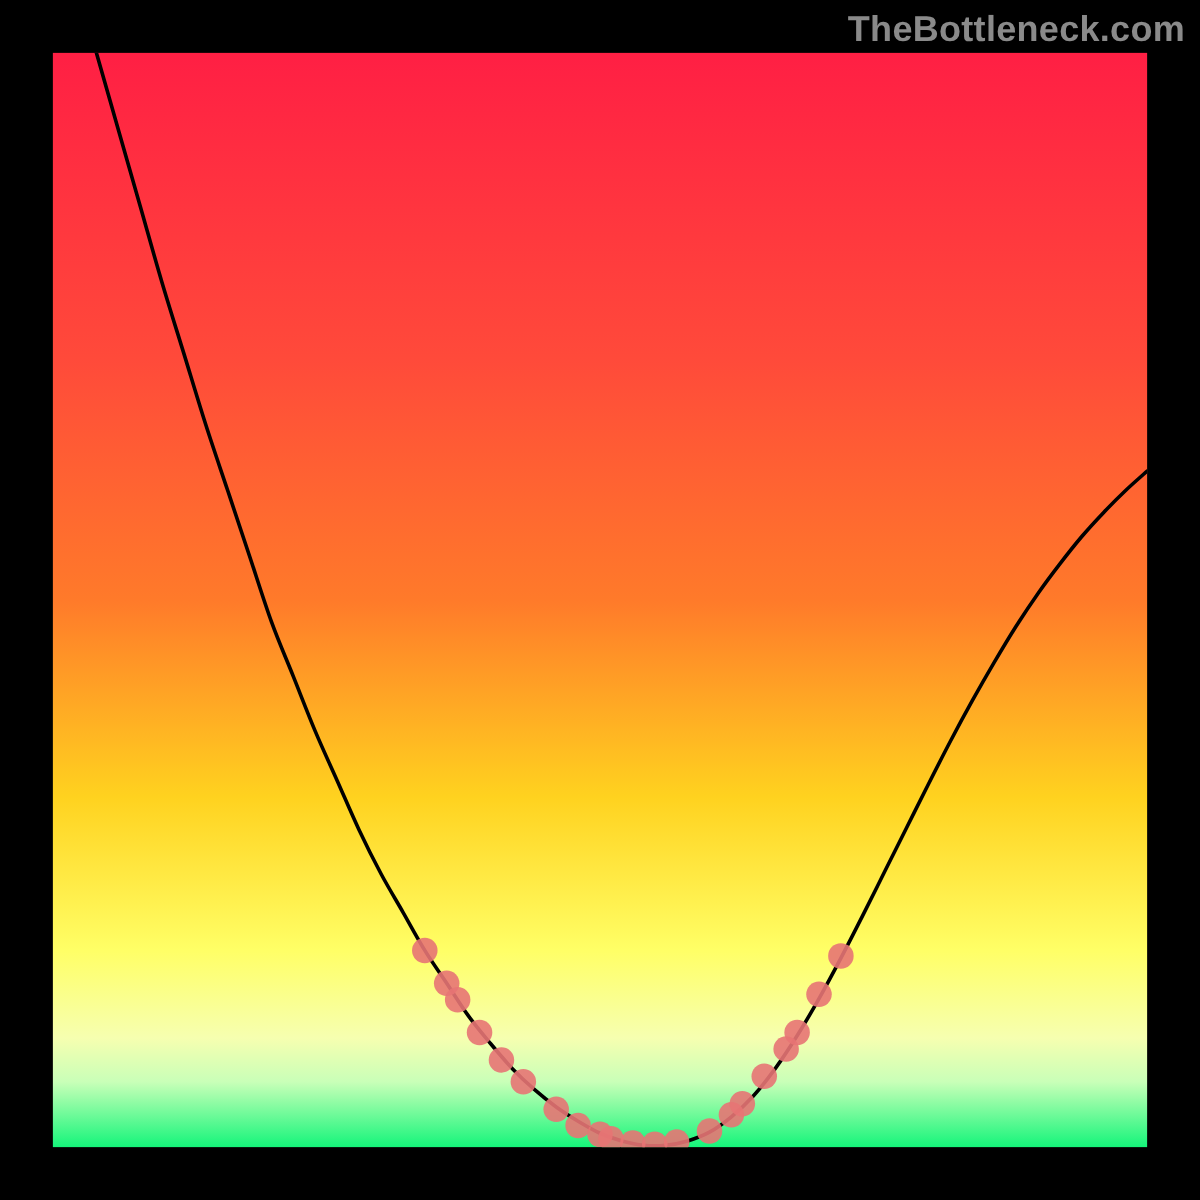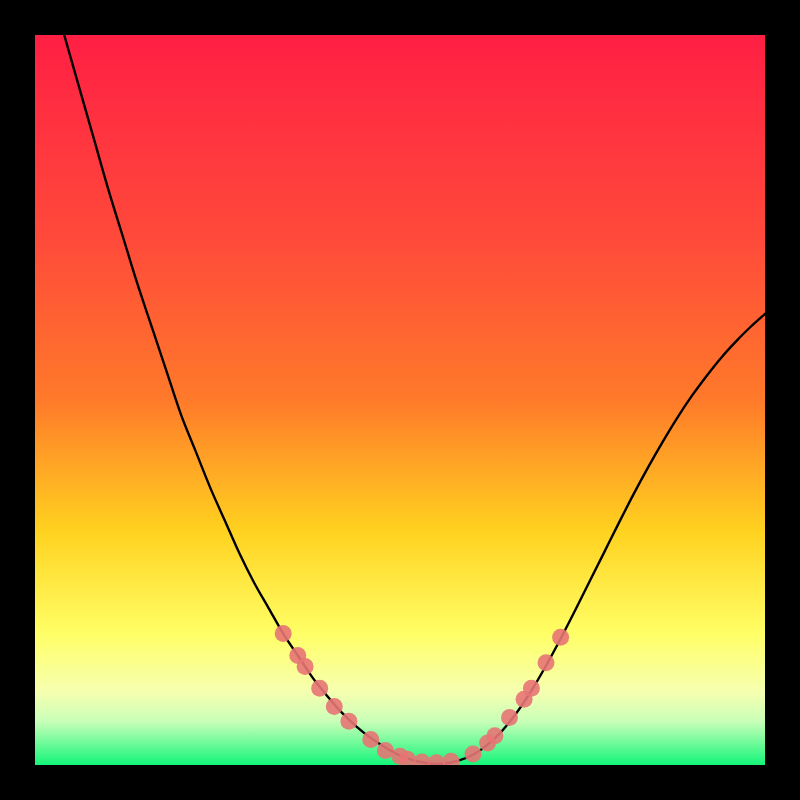--- a/index.html
+++ b/index.html
@@ -78,13 +78,14 @@
           <circle cx="459.9" cy="700.8" r="8.5" fill="#e77474" fill-opacity="0.9"></circle>
           <circle cx="474.5" cy="682.55" r="8.5" fill="#e77474" fill-opacity="0.9"></circle>
           <circle cx="489.1" cy="664.3" r="8.5" fill="#e77474" fill-opacity="0.9"></circle>
           <circle cx="496.40000000000003" cy="653.35" r="8.5" fill="#e77474" fill-opacity="0.9"></circle>
           <circle cx="510.99999999999994" cy="627.8" r="8.5" fill="#e77474" fill-opacity="0.9"></circle>
           <circle cx="525.6" cy="602.25" r="8.5" fill="#e77474" fill-opacity="0.9"></circle>
         </g>
       </svg>
   </div>
 
+  <div class="watermark">TheBottleneck.com</div>
 </div>
 
 </body></html>

